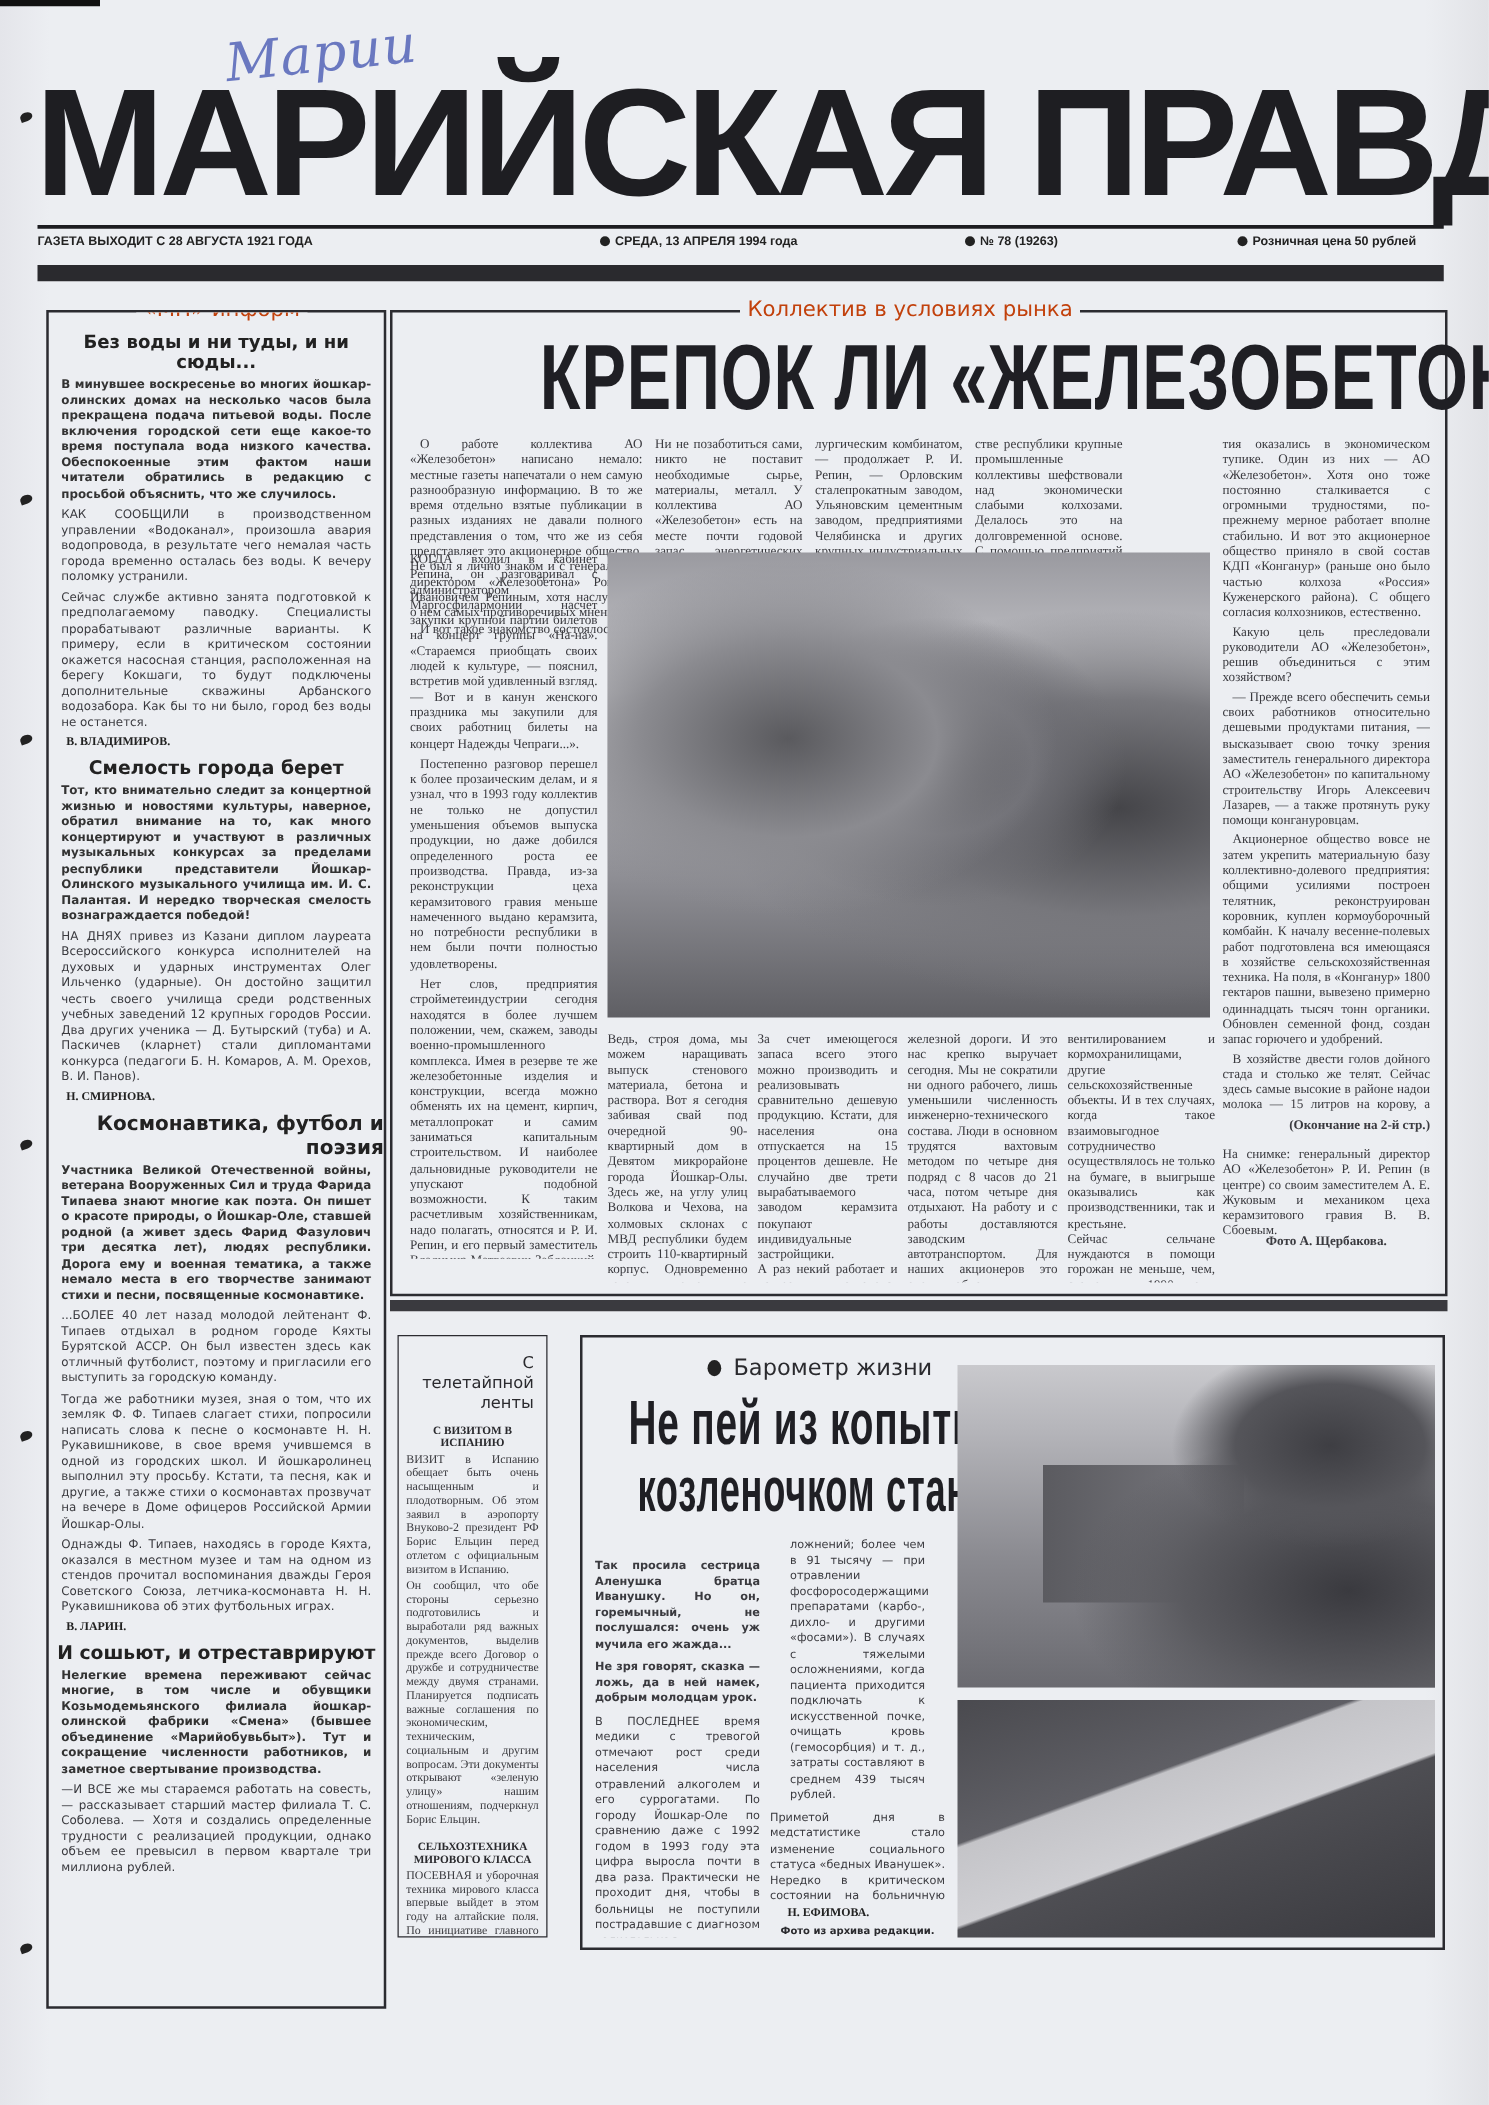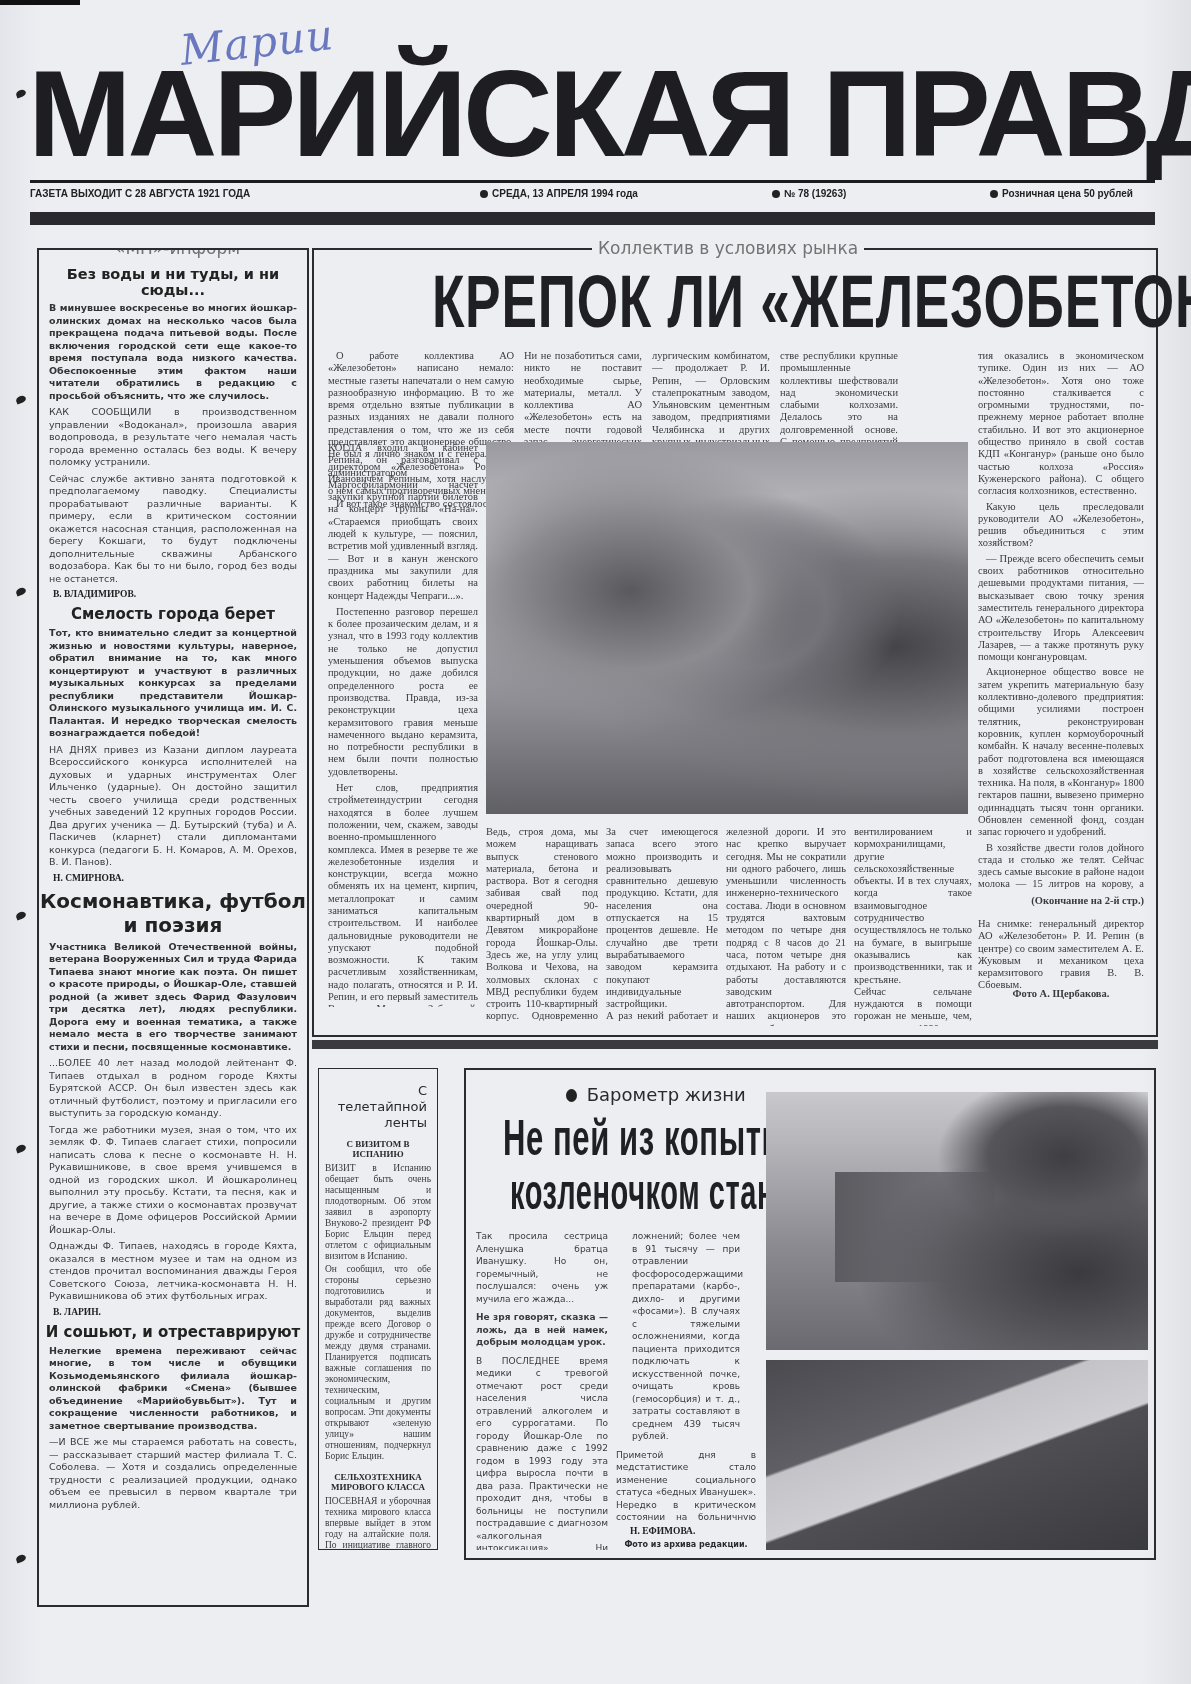--- a/index.html
+++ b/index.html
@@ -8,21 +8,21 @@
   .topbar{position:absolute;left:0;top:0;width:80px;height:5px;background:#111;}
   .handwriting{position:absolute;left:180px;top:18px;font-family:"DejaVu Serif",serif;font-style:italic;font-size:42px;color:#6a78c0;letter-spacing:1px;transform:rotate(-6deg);}
   .masthead{position:absolute;left:28px;top:62px;width:1125px;height:105px;font-family:"Liberation Sans",sans-serif;font-weight:bold;font-size:122px;line-height:105px;color:#1e1e22;letter-spacing:-4px;transform:scaleX(1.02);transform-origin:left;white-space:nowrap;}
   .rule{position:absolute;left:30px;width:1125px;background:#1c1c20;}
   .infoline{position:absolute;left:30px;top:186px;width:1125px;height:18px;font-family:"Liberation Sans",sans-serif;font-weight:bold;font-size:10px;color:#222;}
   .infoline span{position:absolute;top:2px;white-space:nowrap;}
   .dot{display:inline-block;width:8px;height:8px;border-radius:50%;background:#222;margin-right:4px;vertical-align:-1px;}
   .darkband{position:absolute;left:30px;top:212px;width:1125px;height:13px;background:#2a2a2e;}
 
   .box{position:absolute;border:2px solid #2b2b30;background:transparent;}
-  .rubric{position:absolute;font-family:"DejaVu Sans",sans-serif;font-size:17px;background:#eceef2;padding:0 6px;color:#737373;white-space:nowrap;}
+  .rubric{position:absolute;font-family:"DejaVu Sans",sans-serif;font-size:17px;background:#eceef2;padding:0 6px;color:#c2410c;white-space:nowrap;}
   .h-sans{font-family:"DejaVu Sans",sans-serif;font-weight:bold;color:#222;text-align:center;margin:0;}
   .lead{font-family:"DejaVu Sans",sans-serif;font-weight:bold;font-size:9.5px;line-height:12.5px;color:#333;text-align:justify;margin:4px 10px;}
   .body-sans{font-family:"DejaVu Sans",sans-serif;font-size:9.5px;line-height:12.5px;color:#3a3a3f;text-align:justify;margin:4px 10px;}
   .body-serif{font-family:"Liberation Serif",serif;font-size:10.5px;line-height:12.3px;color:#3a3a3f;text-align:justify;}
   .sign{font-family:Liberation Serif, serif;font-weight:bold;font-size:9.5px;margin:4px 14px 6px;color:#222;}
   .photo{position:absolute;background:
      radial-gradient(ellipse at 30% 40%,#5a5a5e 0,#8b8b90 25%,transparent 45%),
      radial-gradient(ellipse at 55% 45%,#3d3d42 0,#6e6e74 20%,transparent 40%),
      radial-gradient(ellipse at 85% 55%,#454549 0,#77777c 30%,transparent 55%),
      linear-gradient(180deg,#9a9aa0 0,#c9c9cd 30%,#8e8e94 70%,#5f5f64 100%);}
@@ -67,21 +67,21 @@
     </div>
 
     <div>
       <h3 class="h-sans" style="font-size:15px;margin-top:4px;">Смелость города берет</h3>
       <p class="lead">Тот, кто внимательно следит за концертной жизнью и новостями культуры, наверное, обратил внимание на то, как много концертируют и участвуют в различных музыкальных конкурсах за пределами республики представители Йошкар-Олинского музыкального училища им. И. С. Палантая. И нередко творческая смелость вознаграждается победой!</p>
       <p class="body-sans">НА ДНЯХ привез из Казани диплом лауреата Всероссийского конкурса исполнителей на духовых и ударных инструментах Олег Ильченко (ударные). Он достойно защитил честь своего училища среди родственных учебных заведений 12 крупных городов России. Два других ученика — Д. Бутырский (туба) и А. Паскичев (кларнет) стали дипломантами конкурса (педагоги Б. Н. Комаров, А. М. Орехов, В. И. Панов).</p>
       <div class="sign">Н. СМИРНОВА.</div>
     </div>
 
     <div>
-      <h3 class="h-sans" style="font-size:20px;margin-top:4px;">Космонавтика, футбол и поэзия</h3>
+      <h3 class="h-sans" style="font-size:16px;margin-top:4px;text-align:right;">Космонавтика, футбол и поэзия</h3>
       <p class="lead">Участника Великой Отечественной войны, ветерана Вооруженных Сил и труда Фарида Типаева знают многие как поэта. Он пишет о красоте природы, о Йошкар-Оле, ставшей родной (а живет здесь Фарид Фазулович три десятка лет), людях республики. Дорога ему и военная тематика, а также немало места в его творчестве занимают стихи и песни, посвященные космонавтике.</p>
       <p class="body-sans">...БОЛЕЕ 40 лет назад молодой лейтенант Ф. Типаев отдыхал в родном городе Кяхты Бурятской АССР. Он был известен здесь как отличный футболист, поэтому и пригласили его выступить за городскую команду.</p>
       <p class="body-sans">Тогда же работники музея, зная о том, что их земляк Ф. Ф. Типаев слагает стихи, попросили написать слова к песне о космонавте Н. Н. Рукавишникове, в свое время учившемся в одной из городских школ. И йошкаролинец выполнил эту просьбу. Кстати, та песня, как и другие, а также стихи о космонавтах прозвучат на вечере в Доме офицеров Российской Армии Йошкар-Олы.</p>
       <p class="body-sans">Однажды Ф. Типаев, находясь в городе Кяхта, оказался в местном музее и там на одном из стендов прочитал воспоминания дважды Героя Советского Союза, летчика-космонавта Н. Н. Рукавишникова об этих футбольных играх.</p>
       <div class="sign">В. ЛАРИН.</div>
     </div>
 
     <div>
       <h3 class="h-sans" style="font-size:15px;margin-top:4px;">И сошьют, и отреставрируют</h3>
       <p class="lead">Нелегкие времена переживают сейчас многие, в том числе и обувщики Козьмодемьянского филиала йошкар-олинской фабрики «Смена» (бывшее объединение «Марийобувьбыт»). Тут и сокращение численности работников, и заметное свертывание производства.</p>
@@ -151,21 +151,21 @@
     <p class="body-serif" style="margin:2px 6px;font-size:9.5px;line-height:11px;">ПОСЕВНАЯ и уборочная техника мирового класса впервые выйдет в этом году на алтайские поля. По инициативе главного управления сельского хозяйства и продовольствия администрации края Алтай налаживает контакты с крупнейшими производителями сельхозмашин за рубежом.</p>
 
   </div>
 
   <div class="box" style="left:464px;top:1068px;width:688px;height:488px;">
     <div style="position:absolute;left:100px;top:14px;font-family:'DejaVu Sans',sans-serif;font-size:18px;"><i class="dot" style="width:11px;height:13px;"></i> <span>Барометр жизни</span></div>
     <div class="big-title" style="left:-30px;top:42px;width:352px;font-size:50px;line-height:52px;transform:scaleX(0.62);">Не пей из копытца,</div>
     <div class="big-title" style="left:-30px;top:96px;width:352px;font-size:50px;line-height:52px;transform:scaleX(0.58);">козленочком станешь</div>
 
     <div class="col" style="left:10px;top:160px;width:132px;height:320px;overflow:hidden;">
-      <p class="body-sans" style="margin:0 0 6px;font-size:9px;font-weight:normal;">Так просила сестрица Аленушка братца Иванушку. Но он, горемычный, не послушался: очень уж мучила его жажда...</p>
+      <p class="body-sans" style="margin:17px 0 6px;font-size:9px;font-weight:bold;">Так просила сестрица Аленушка братца Иванушку. Но он, горемычный, не послушался: очень уж мучила его жажда...</p>
       <p class="body-sans" style="margin:0 0 6px;font-size:9px;font-weight:bold;">Не зря говорят, сказка — ложь, да в ней намек, добрым молодцам урок.</p>
       <p class="body-sans" style="margin:0 0 6px;font-size:9px;">В ПОСЛЕДНЕЕ время медики с тревогой отмечают рост среди населения числа отравлений алкоголем и его суррогатами. По городу Йошкар-Оле по сравнению даже с 1992 годом в 1993 году эта цифра выросла почти в два раза. Практически не проходит дня, чтобы в больницы не поступили пострадавшие с диагнозом «алкогольная интоксикация». Ни повышение цен на спиртное, ни сознание своей вины перед семьей не останавливают жаждущих.</p>
 
     </div>
     <div class="col" style="left:150px;top:160px;width:140px;height:290px;overflow:hidden;">
       <p class="body-sans" style="margin:0 16px 6px;font-size:9px;">ложнений; более чем в 91 тысячу — при отравлении фосфоросодержащими препаратами (карбо-, дихло- и другими «фосами»). В случаях с тяжелыми осложнениями, когда пациента приходится подключать к искусственной почке, очищать кровь (гемосорбция) и т. д., затраты составляют в среднем 439 тысяч рублей.</p>
       <p class="body-sans" style="margin:0 0 6px;font-size:9px;">Приметой дня в медстатистике стало изменение социального статуса «бедных Иванушек». Нередко в критическом состоянии на больничную койку попадают далеко не бедные покупатели далеко не дешевого импортного спиртного в коммерческих ларьках. Сегодня практически каждый не застрахован от этой опасности.</p>
 
     </div>
     <div class="sign" style="position:absolute;left:150px;top:452px;width:126px;">Н. ЕФИМОВА.</div>

